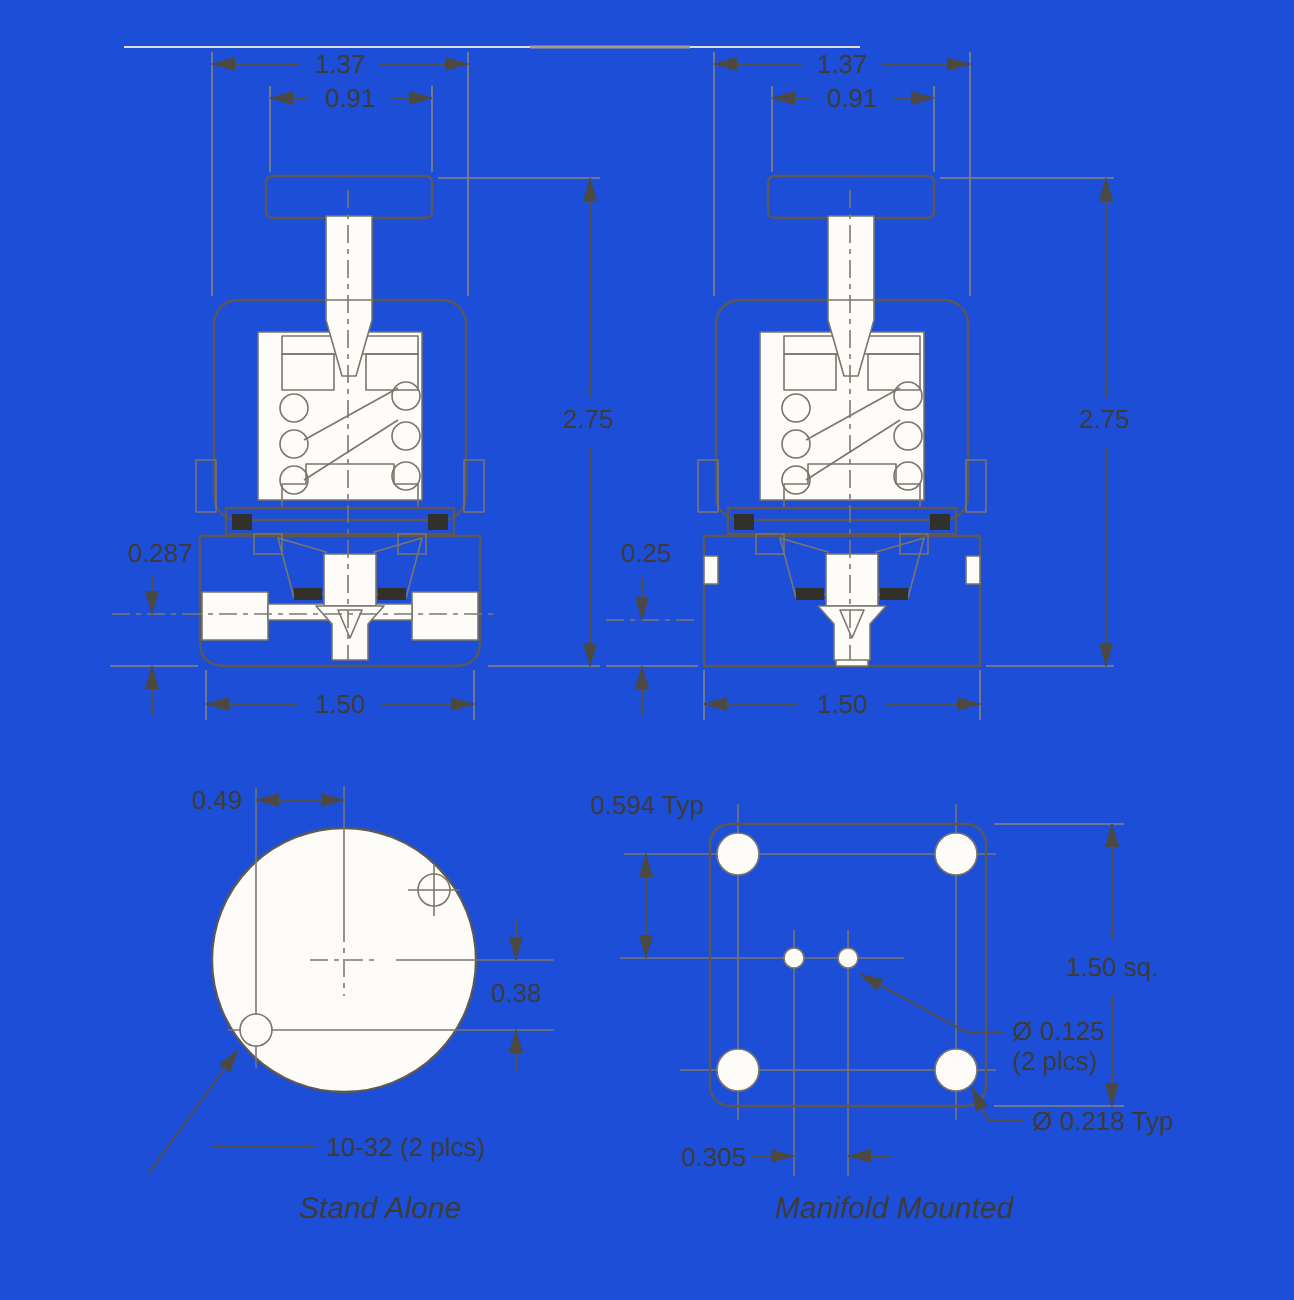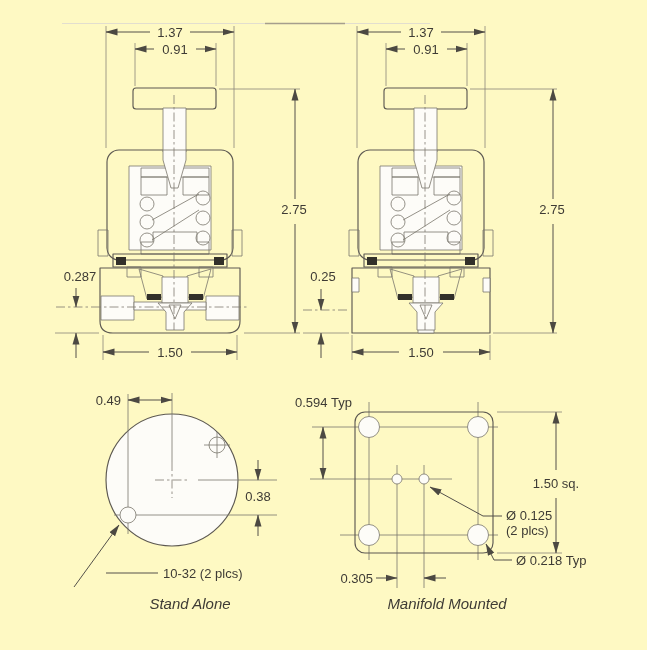--- a/index.html
+++ b/index.html
@@ -1,16 +1,16 @@
 <!DOCTYPE html>
 <html><head>
 <meta charset="utf-8">
 <style>
   html,body{margin:0;padding:0;background:#fdfcf8;}
-  .stage{position:relative;width:647px;height:650px;background:#fef9c3;overflow:hidden;
+  .stage{position:relative;width:647px;height:650px;background:#1d4ed8;overflow:hidden;
          font-family:"Liberation Sans",sans-serif;}
   svg{display:block;}
   .ln{stroke:#5d5952;stroke-width:1.15;fill:none;stroke-linejoin:round;}
   .lnt{stroke:#7a766c;stroke-width:0.8;fill:none;stroke-linejoin:round;}
   .dim{stroke:#54514a;stroke-width:1;fill:none;}
   .ext{stroke:#8a857a;stroke-width:0.8;fill:none;}
   .cl{stroke:#7d786e;stroke-width:0.8;fill:none;stroke-dasharray:9 3 2.5 3;}
   .wht{fill:#fdfcf8;}
   .dimtext{font:13px "Liberation Sans",sans-serif;fill:#3e3b35;}
   .caption{font:italic 15px "Liberation Sans",sans-serif;fill:#3e3b35;}

